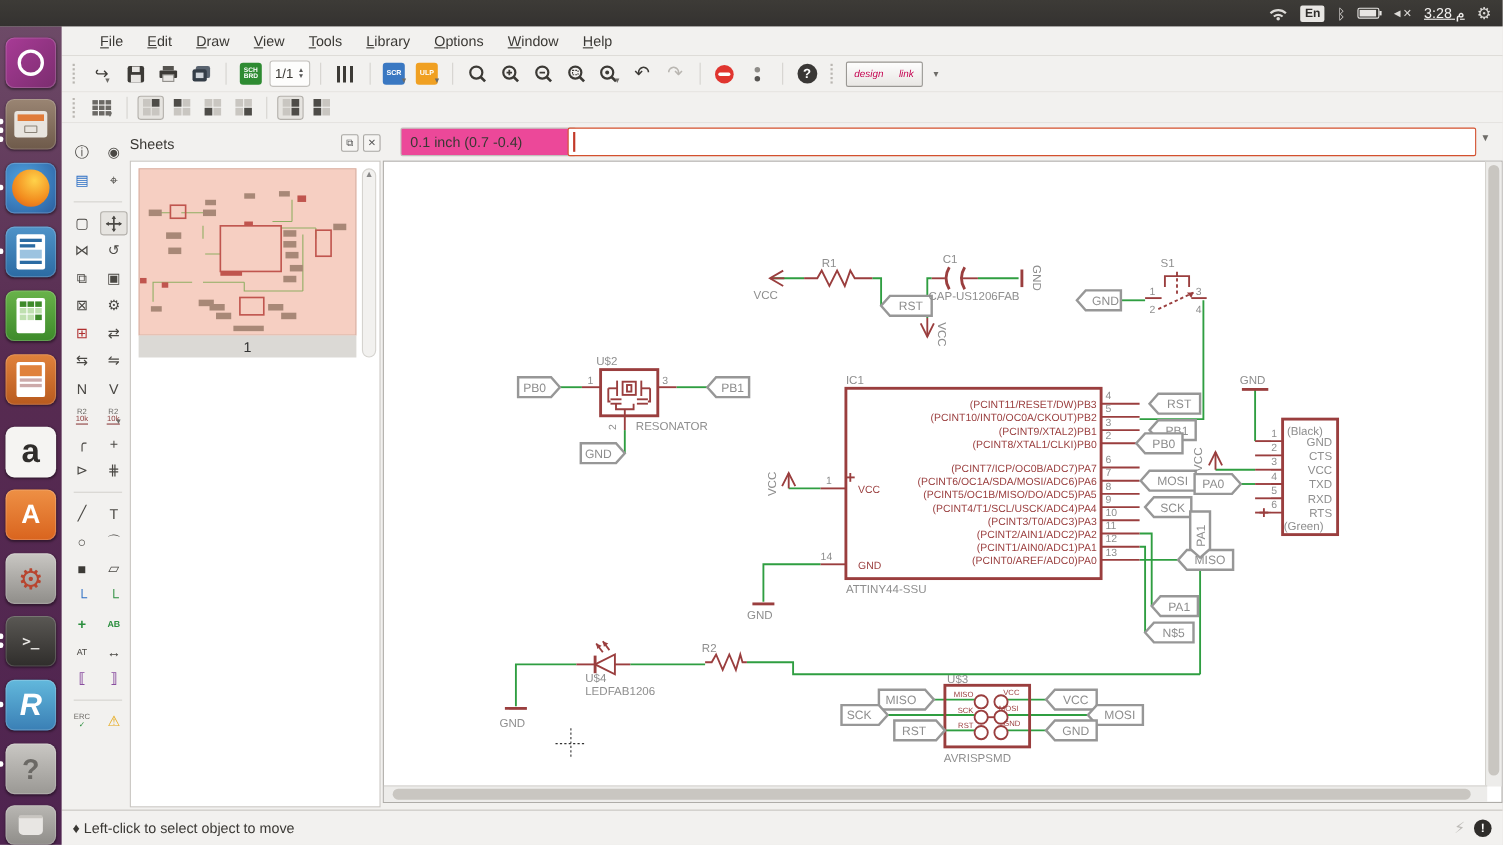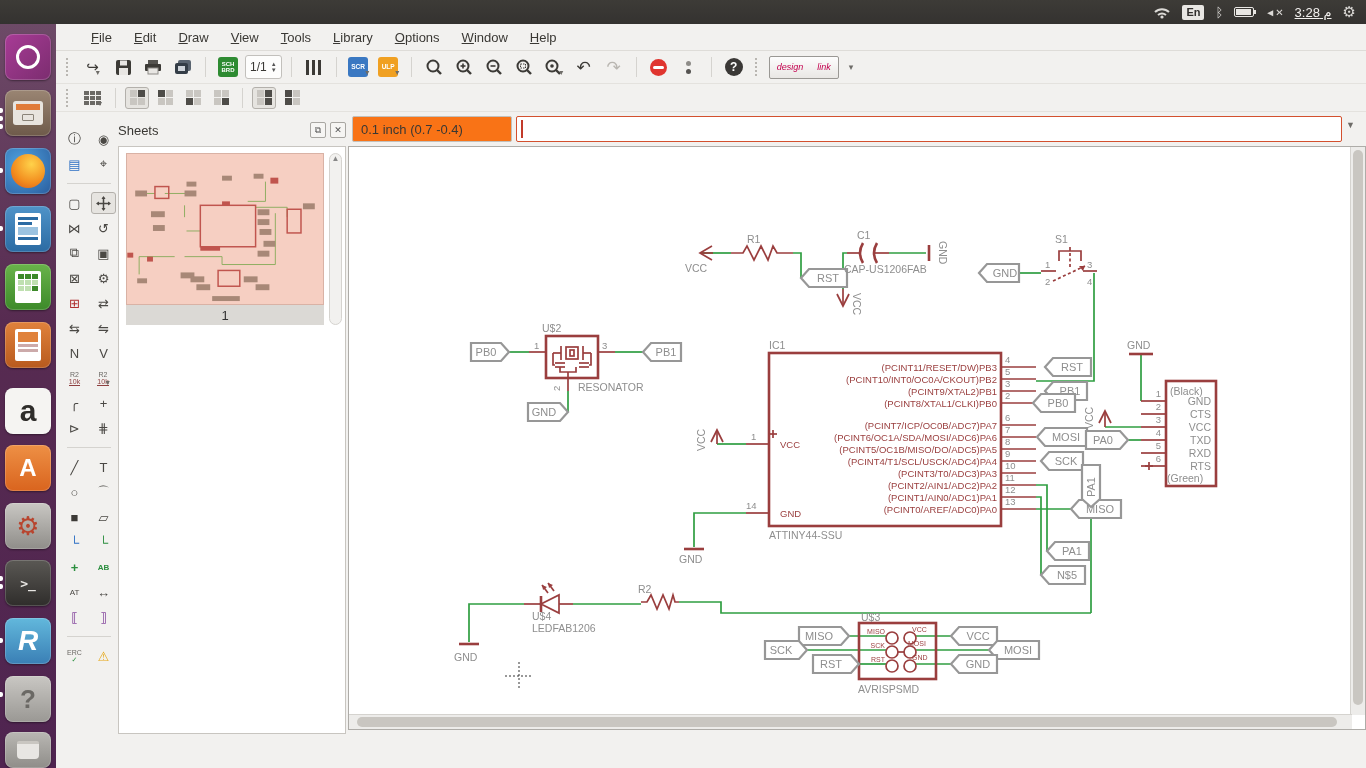--- a/index.html
+++ b/index.html
@@ -71,21 +71,21 @@
   .gridicon i { background:#6b6965; }
   .layersicon { width:15px; height:15px; background:repeating-linear-gradient(90deg,#3c3a36 0 3px,#f2f1ef 3px 6px); }
 
   
   #dockrow { position:absolute; left:0; top:88px; width:100%; height:34px; background:#f2f1ef; }
   #sheets-header { position:absolute; left:62px; top:4px; width:228px; height:28px;
     display:flex; align-items:center; }
   #sheets-header .t { font-size:13px; color:#3a3834; }
   .winbtn { width:16px; height:16px; border:1px solid #a8a6a2; border-radius:2px; background:#f6f5f3;
     font-size:9px; color:#555; display:flex; align-items:center; justify-content:center; margin-left:4px; }
-  #coordbox { position:absolute; left:296px; top:4px; width:160px; height:26px; background:#f97316;
+  #coordbox { position:absolute; left:308px; top:4px; width:160px; height:26px; background:#ec4899;
     border:1px solid #c2c0bc; border-radius:2px; display:flex; align-items:center; padding-left:8px;
     font-size:13px; color:#3a3834; }
   #cmdwrap { position:absolute; left:460px; top:4px; width:826px; height:26px; background:#fff;
     border:1px solid #d3502e; border-radius:2px; }
   #cmdwrap input { position:absolute; left:8px; top:1px; width:800px; height:22px; border:none;
     outline:none; font-size:13px; background:transparent; }
   #cmdwrap .cursorbar { position:absolute; left:4px; top:3px; width:2px; height:18px; background:#c23a2a; }
   #cmdcaret { position:absolute; left:1290px; top:8px; font-size:9px; color:#6e6c68; }
 
   
@@ -1053,13 +1053,20 @@
       </g>
     </svg>
     <div id="vscroll">
         <div class="thumb"></div>
       </div>
     <div id="hscroll">
         <div class="thumb"></div>
       </div>
   </div>
 
+  <div id="statusbar">
+    <span class="msg">♦ Left-click to select object to move</span>
+    <span class="right">
+      <span class="bolt">⚡</span>
+      <span class="notif">!</span>
+    </span>
+  </div>
 </div>
 
 </body></html>

